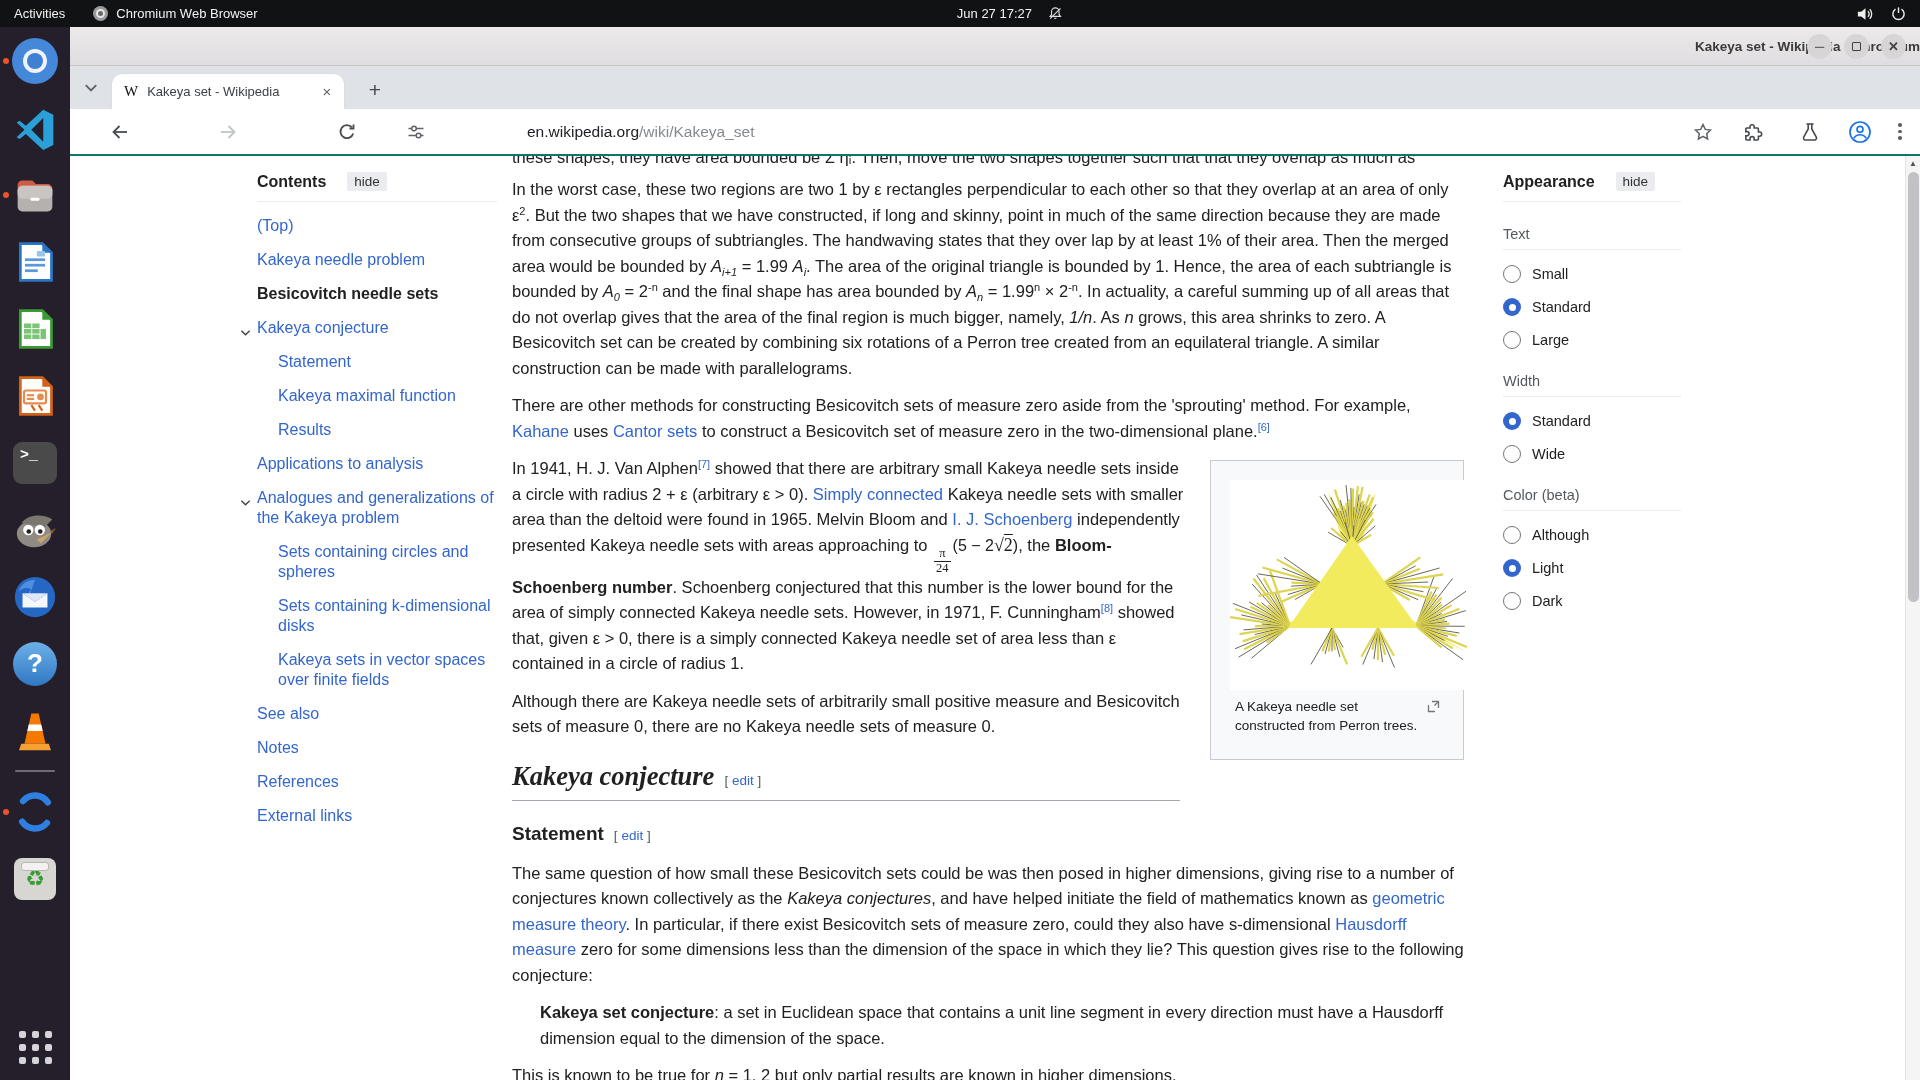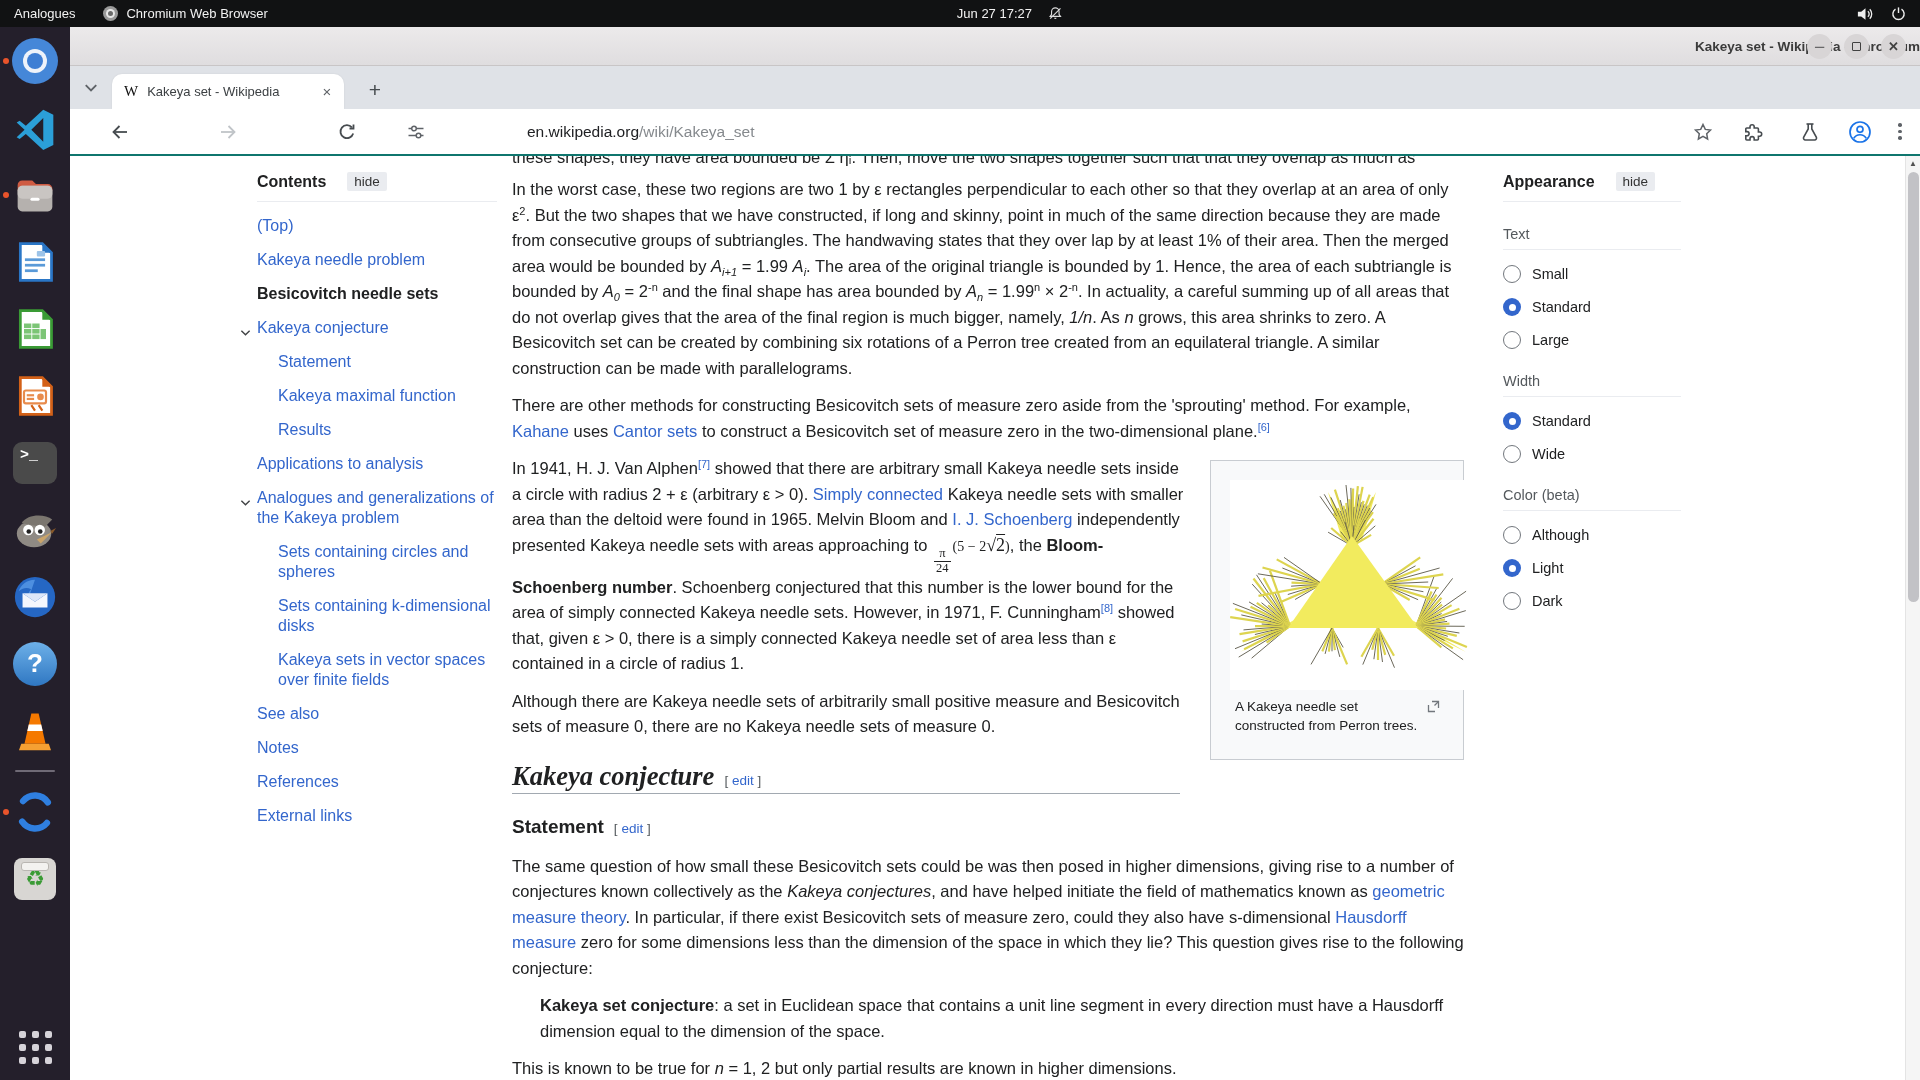--- a/index.html
+++ b/index.html
@@ -86,43 +86,43 @@
 .article p.clipped { height:15px; overflow:hidden; margin-bottom:6px; }
 .article p.clipped .inner { display:block; margin-top:-11px; }
 .article a { color:#36c; text-decoration:none; }
 .seg-i { font-style:italic; }
 .seg-b { font-weight:bold; }
 sup.ref { font-size:11px; line-height:0; color:#36c; }
 sup.sp { font-size:11px; line-height:0; }
 sub.sb { font-size:11px; line-height:0; font-style:italic; }
 .frac { display:inline-flex; flex-direction:column; align-items:center; vertical-align:-0.55em; font-family:"Liberation Serif",serif; font-size:12.5px; line-height:1.05; margin:0 2px; }
 .frac .den { border-top:1px solid #202122; padding:0 2px; }
-.seg-m { font-family:Liberation Serif, serif; font-size:14px; }
+.seg-m { font-family:Liberation Sans, sans-serif; font-size:16px; }
 .seg-q { font-family:"Liberation Serif",serif; font-size:18px; }
 .seg-q .rad { text-decoration:overline; }
-h2.wh2 { font-family:"Liberation Serif",serif; font-style:italic; font-weight:700; font-size:26.5px; margin:24px 0 14px; border-bottom:1px solid #a2a9b1; width:668px; color:#202122; }
+h2.wh2 { font-family:"Liberation Serif",serif; font-style:italic; font-weight:700; font-size:26.5px; margin:24px 0 14px; padding-bottom:7px; border-bottom:1px solid #a2a9b1; width:668px; color:#202122; }
 h3.wh3 { font-size:19px; font-weight:bold; margin:20px 0 12px; color:#202122; }
 .editsection { font-family:"Liberation Sans",sans-serif; font-style:normal; font-weight:normal; font-size:13.5px; margin-left:10px; color:#54595d; }
 .editsection a { color:#36c; }
 blockquote.wbq { margin:0 0 12px 28px; }
 
 
 .thumb { float:right; width:254px; margin:4px 0 10px 18px; border:1px solid #c8ccd1; background:#f8f9fa; padding:19px; }
 .thumb-img { width:246px; height:210px; background:#fff; overflow:hidden; }
 .thumb-caption { position:relative; font-size:13.5px; line-height:19px; padding:7px 24px 5px 5px; color:#202122; }
 .magnify { position:absolute; right:4px; top:9px; }
 </style>
 </head>
 <body>
 
 <div class="screen">
 
   <div class="osbar">
     <div class="osbar-left">
-      <span>Analogues</span>
+      <span>Activities</span>
       <span class="osbar-app">
         <span class="chr-mini"></span>
         <span>Chromium Web Browser</span>
       </span>
     </div>
     <div class="osbar-center">
       <span>Jun 27 17:27</span>
       <span>
         <svg width="15" height="15" viewBox="0 0 16 16">
             <path d="M8 2a4 4 0 0 1 4 4v3l1.5 2h-11L4 9V6a4 4 0 0 1 4-4z" fill="none" stroke="#dddddd" stroke-width="1.2"></path>

